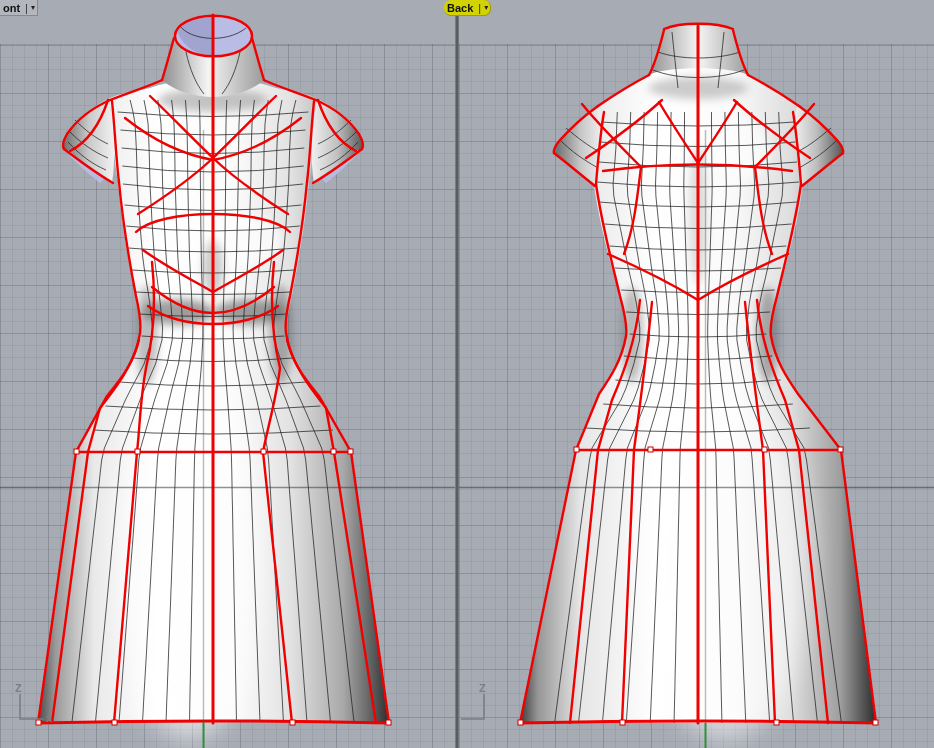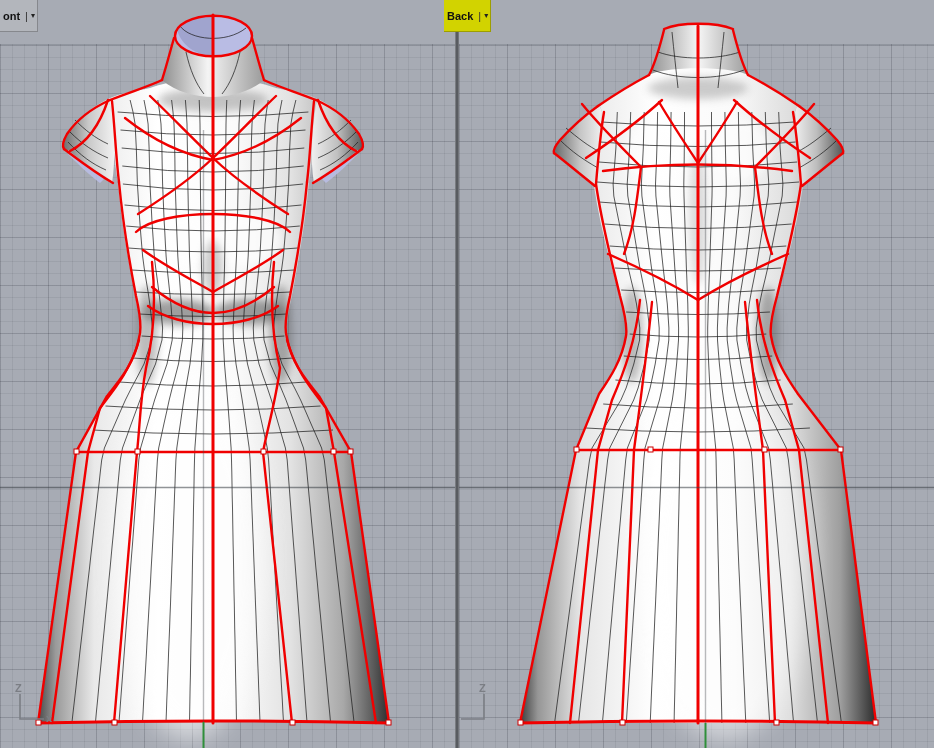--- a/index.html
+++ b/index.html
@@ -18,25 +18,25 @@
     border-top:1px solid rgba(50,55,65,0.18);
     background-image:
       linear-gradient(rgba(50,55,65,0.16) 1px, transparent 1px),
       linear-gradient(90deg, rgba(50,55,65,0.16) 1px, transparent 1px),
       linear-gradient(rgba(50,55,65,0.09) 1px, transparent 1px),
       linear-gradient(90deg, rgba(50,55,65,0.09) 1px, transparent 1px);
     background-size:48px 48px,48px 48px,12px 12px,12px 12px;}
   .vp-svg{position:absolute;left:0;top:0;}
   .divider{position:absolute;left:455px;top:0;width:4px;height:748px;z-index:5;
     background:linear-gradient(90deg,#8b8e93,var(--divider) 35%,var(--divider) 70%,#84878c);}
-  .vp-tab{position:absolute;top:0;height:32px;z-index:8;display:flex;align-items:center;
+  .vp-tab{position:absolute;top:0;height:16px;z-index:8;display:flex;align-items:center;
     font-size:11px;font-weight:bold;color:#111;padding:0 2px 0 3px;line-height:14px;
     border-right:1px solid rgba(0,0,0,.25);border-bottom:1px solid rgba(0,0,0,.25);}
   .tab-front{left:0;background:var(--inactive_tab_gray);}
-  .tab-back{left:444px;background:var(--active_tab_yellow);}
+  .tab-back{left:444px;background:var(--active_tab_yellow);border-radius:7px;}
   .vp-tab .sep{margin:0 3px 0 5px;font-weight:normal;color:#333;}
   .vp-tab .caret{font-size:8px;color:#222;padding-top:1px;}
   
   .iso{stroke:var(--isocurve_black);stroke-width:0.9;fill:none;opacity:0.82;}
   .red-seam{stroke:var(--selection_red);stroke-width:2.4;fill:none;stroke-linecap:round;}
   .red-thick{stroke:var(--selection_red);stroke-width:3;fill:none;stroke-linecap:round;}
   .cp{fill:#ffffff;stroke:#cc0000;stroke-width:1;}
   .axis-line{stroke:var(--axis_gray);stroke-width:1.6;fill:none;}
   .axis-txt{fill:var(--axis_gray);font-size:11px;font-weight:bold;
     font-family:"Liberation Sans","DejaVu Sans",sans-serif;}

